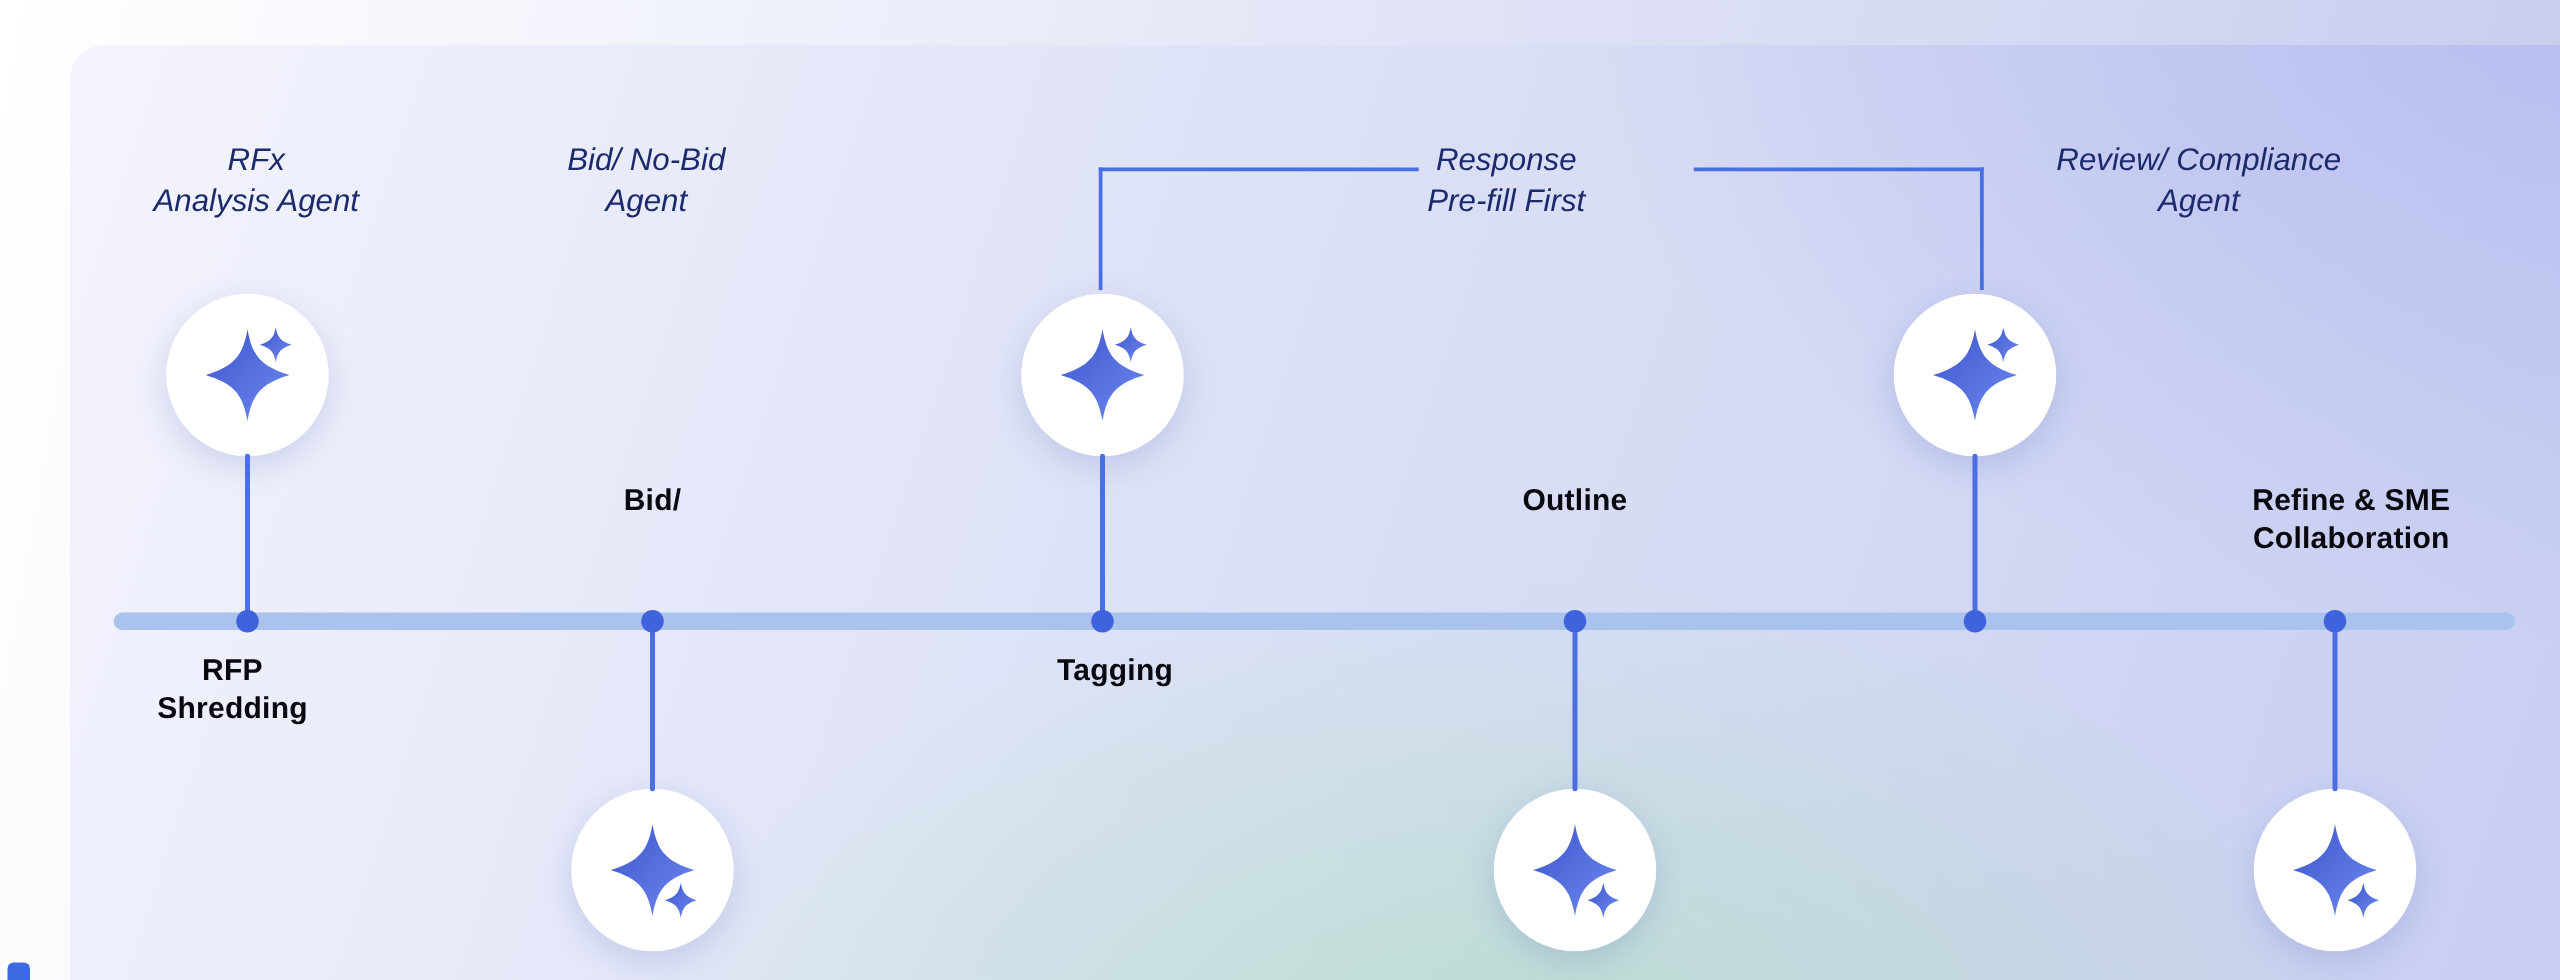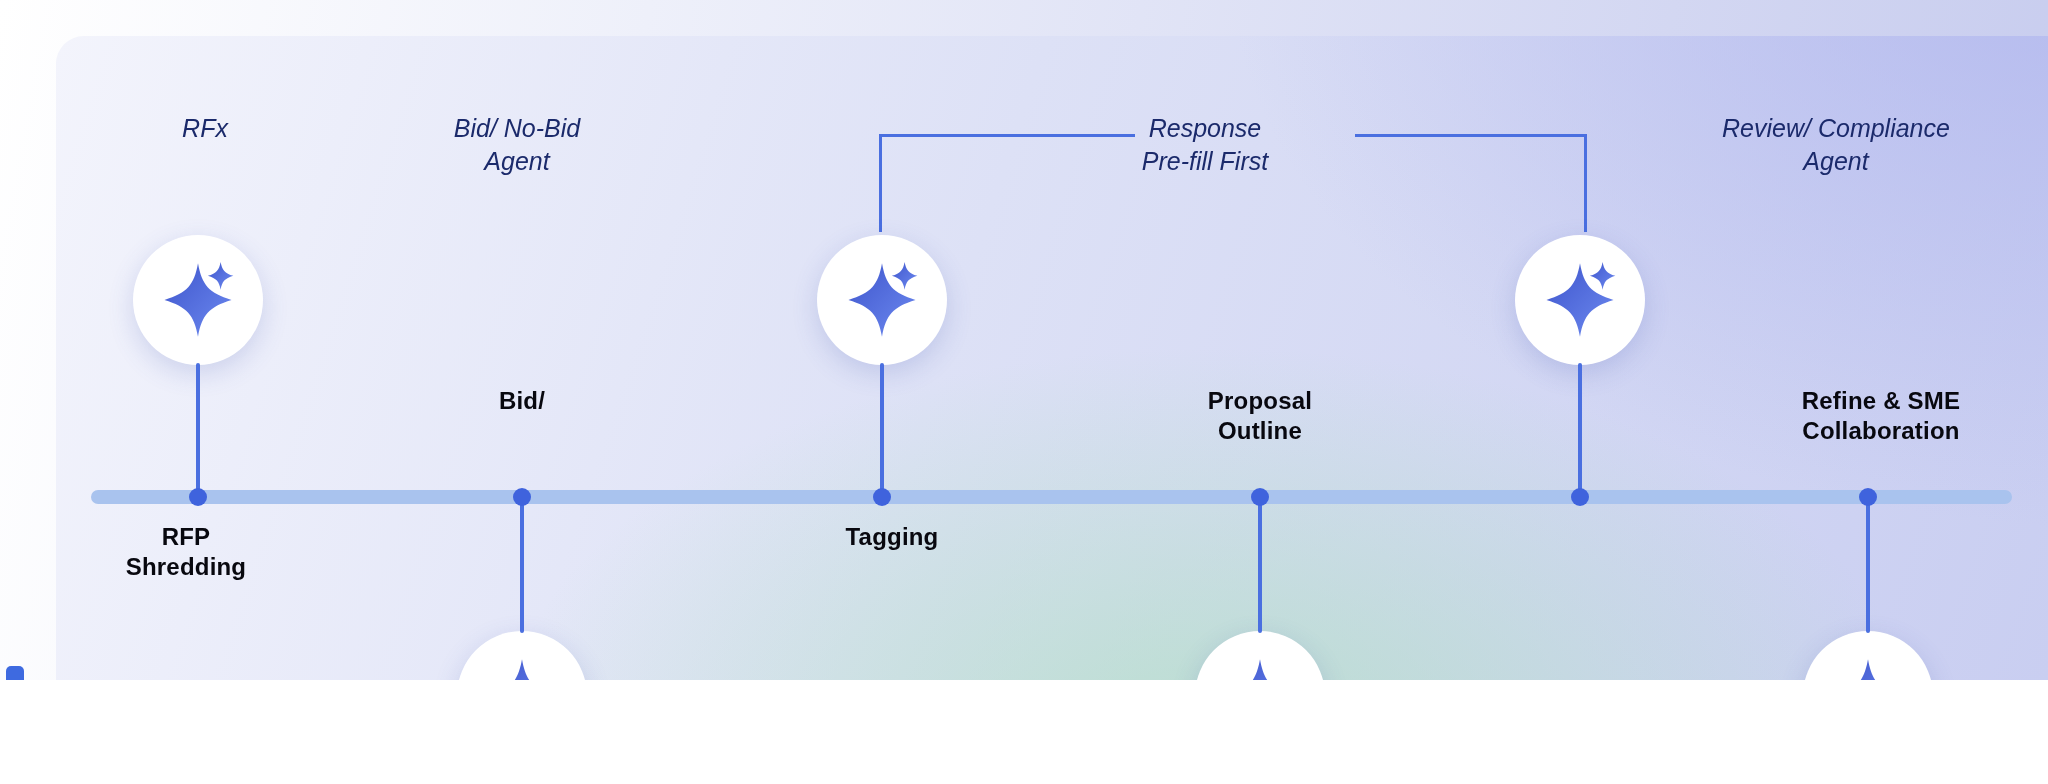--- a/index.html
+++ b/index.html
@@ -1,19 +1,19 @@
 <!DOCTYPE html>
 <html><head>
 <meta charset="utf-8">
 <style>
   html,body{margin:0;padding:0;}
   body{background:#ffffff;font-family:"Liberation Sans",sans-serif;}
 
   .canvas{
-    position:relative;width:2048px;height:680px;overflow:hidden;
+    position:relative;width:2048px;height:784px;overflow:hidden;
     background:linear-gradient(100deg,#ffffff 0%,#eef0fa 30%,#c6cbee 100%);
   }
 
   
   .panel{
     position:absolute;left:56px;top:36px;right:0;bottom:0;
     border-top-left-radius:28px;
     background:
       radial-gradient(1150px 640px at 58% 110%, rgba(168,224,185,0.62), rgba(168,224,185,0) 62%),
       radial-gradient(1500px 950px at 104% -12%, rgba(176,182,238,0.85), rgba(176,182,238,0) 60%),
@@ -43,21 +43,21 @@
     box-shadow:0 8px 26px rgba(70,90,180,.20);
     display:flex;align-items:center;justify-content:center;
   }
   .agent-circle svg{width:78px;height:78px;display:block;}
 
   
   .agent-label{
     position:absolute;top:112px;width:340px;margin-left:-170px;text-align:center;
     font-style:italic;font-size:25px;line-height:1.32;color:#1b2a6b;
   }
-  .a1{left:205px}.a2{left:517px}.a3{left:1205px}.a4{left:1836px}
+  .a1{left:205px}.a2{left:517px}.a3{left:1205px}.a4{left:1759px}
 
   
   .bracket-seg{position:absolute;top:134px;height:3px;background:#4a6fe0;}
   .bseg-left{left:879px;width:256px;}
   .bseg-right{left:1355px;width:232px;}
   .bracket-drop{position:absolute;top:134px;width:3px;height:98px;background:#4a6fe0;}
   .bdrop-left{left:879px}
   .bdrop-right{left:1584px}
 
   
@@ -91,20 +91,21 @@
 
 <div class="canvas">
 
   <div class="panel"></div>
   <div class="corner-mark"></div>
 
   <div class="timeline"></div>
 
   <div class="agent-label a1">
     <div>RFx</div>
+    <div>Analysis Agent</div>
   </div>
   <div class="agent-label a2">
     <div>Bid/ No-Bid</div>
     <div>Agent</div>
   </div>
   <div class="agent-label a3">
     <div>Response</div>
     <div>Pre-fill First</div>
   </div>
   <div class="agent-label a4">
@@ -156,21 +157,20 @@
 
   <div class="agent-circle c-n4">
     <svg viewBox="0 0 100 100">
       <path d="M50 3 C55 31 64 41 93 50 C64 59 55 69 50 97 C45 69 36 59 7 50 C36 41 45 31 50 3 Z" fill="url(#sparkGrad)"></path>
       <path d="M50 3 C55 31 64 41 93 50 C64 59 55 69 50 97 C45 69 36 59 7 50 C36 41 45 31 50 3 Z" transform="translate(60,62) scale(0.38)" fill="url(#sparkGrad)"></path>
     </svg>
   </div>
   <div class="connector conn-down v-n4"></div>
   <div class="dot d-n4"></div>
   <div class="stage-label stage-label-above l-n4">
-    <div>Proposal</div>
     <div>Outline</div>
   </div>
 
   <div class="agent-circle c-n5">
     <svg viewBox="0 0 100 100">
       <path d="M50 3 C55 31 64 41 93 50 C64 59 55 69 50 97 C45 69 36 59 7 50 C36 41 45 31 50 3 Z" fill="url(#sparkGrad)"></path>
       <path d="M50 3 C55 31 64 41 93 50 C64 59 55 69 50 97 C45 69 36 59 7 50 C36 41 45 31 50 3 Z" transform="translate(60,0) scale(0.38)" fill="url(#sparkGrad)"></path>
     </svg>
   </div>
   <div class="connector conn-up v-n5"></div>

